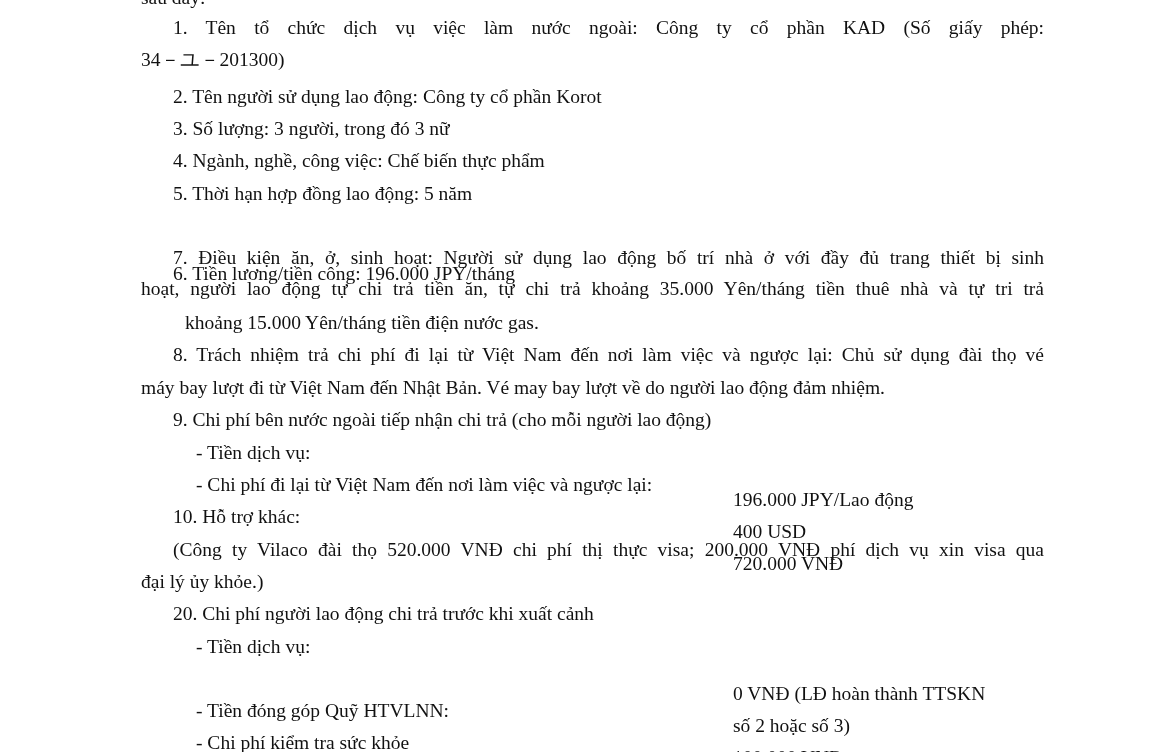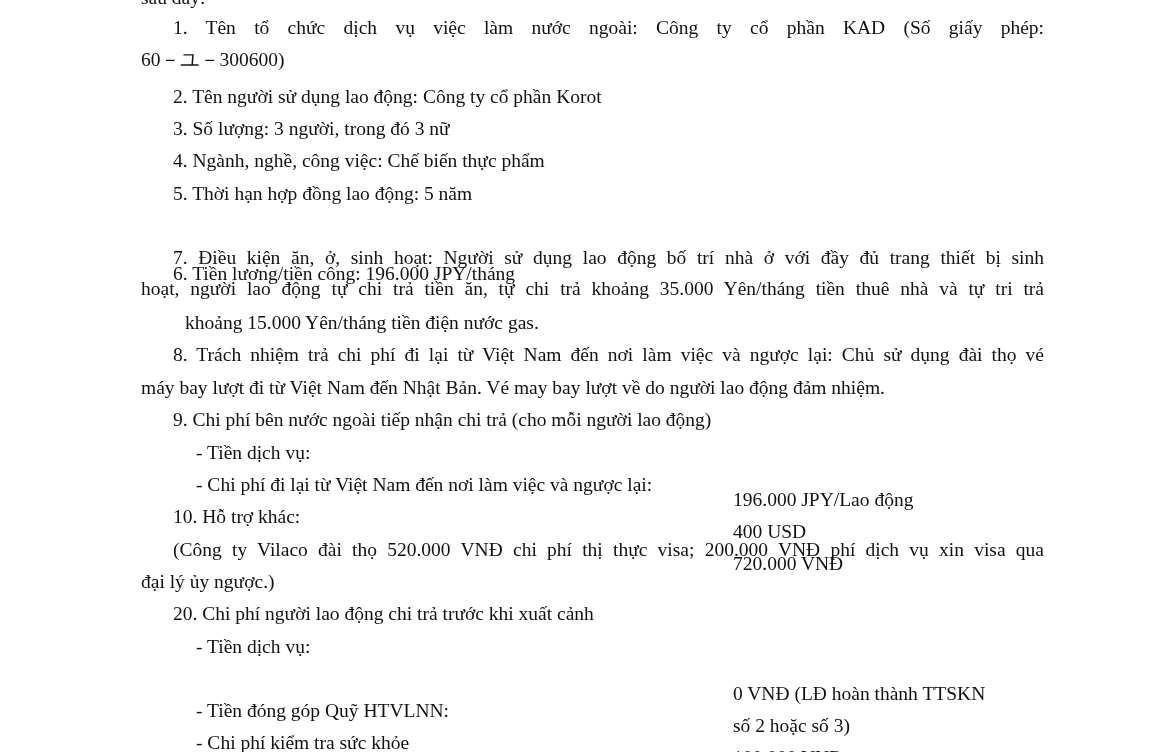--- a/index.html
+++ b/index.html
@@ -41,21 +41,21 @@
     .flush { left: 141px; }
   </style>
 </head>
 <body>
 
 <div class="page">
 
   <div class="line flush" style="top:-14px;">sau đây:</div>
 
   <div class="line justify" style="top:16px; text-indent:32px;"><span>1. Tên tổ chức dịch vụ việc làm nước ngoài: Công ty cổ phần KAD (Số giấy phép:</span></div>
-  <div class="line flush" style="top:48px;">60－ユ－300600)</div>
+  <div class="line flush" style="top:48px;">34－ユ－201300)</div>
 
   <div class="line indent1" style="top:85px;">2. Tên người sử dụng lao động: Công ty cổ phần Korot</div>
   <div class="line indent1" style="top:117px;">3. Số lượng: 3 người, trong đó 3 nữ</div>
   <div class="line indent1" style="top:149px;">4. Ngành, nghề, công việc: Chế biến thực phẩm</div>
   <div class="line indent1" style="top:182px;">5. Thời hạn hợp đồng lao động: 5 năm</div>
   <div class="line indent1" style="top:226px;margin-top:36px;">6. Tiền lương/tiền công: 196.000 JPY/tháng</div>
 
   <div class="line justify" style="top:246px; text-indent:32px;">7. Điều kiện ăn, ở, sinh hoạt: Người sử dụng lao động bố trí nhà ở với đầy đủ trang thiết bị sinh</div>
   <div class="line justify" style="top:277px;">hoạt, người lao động tự chi trả tiền ăn, tự chi trả khoảng 35.000 Yên/tháng tiền thuê nhà và tự tri trả</div>
   <div class="line flush" style="top:311px;margin-left:44px;">khoảng 15.000 Yên/tháng tiền điện nước gas.</div>
@@ -66,21 +66,21 @@
   <div class="line indent1" style="top:408px;">9. Chi phí bên nước ngoài tiếp nhận chi trả (cho mỗi người lao động)</div>
   <div class="line col-left" style="top:441px;">- Tiền dịch vụ:</div>
   <div class="line col-right" style="top:441px;">196.000 JPY/Lao động</div>
   <div class="line col-left" style="top:473px;">- Chi phí đi lại từ Việt Nam đến nơi làm việc và ngược lại:</div>
   <div class="line col-right" style="top:473px;">400 USD</div>
 
   <div class="line indent1" style="top:505px;">10. Hỗ trợ khác:</div>
   <div class="line col-right" style="top:505px;">720.000 VNĐ</div>
 
   <div class="line justify" style="top:538px; text-indent:32px;">(Công ty Vilaco đài thọ 520.000 VNĐ chi phí thị thực visa;  200.000 VNĐ phí dịch vụ xin visa qua</div>
-  <div class="line flush" style="top:570px;">đại lý ủy ngược.)</div>
+  <div class="line flush" style="top:570px;">đại lý ủy khỏe.)</div>
 
   <div class="line indent1" style="top:602px;">20. Chi phí người lao động chi trả trước khi xuất cảnh</div>
   <div class="line col-left" style="top:635px;">- Tiền dịch vụ:</div>
   <div class="line col-right" style="top:635px;">0 VNĐ (LĐ hoàn thành TTSKN</div>
   <div class="line col-right" style="top:667px;">số 2 hoặc số 3)</div>
   <div class="line col-left" style="top:699px;">- Tiền đóng góp Quỹ HTVLNN:</div>
   <div class="line col-right" style="top:699px;">100.000 VNĐ</div>
   <div class="line col-left" style="top:731px;">- Chi phí kiểm tra sức khỏe</div>
   <div class="line col-right" style="top:731px;">800.000 VNĐ</div>
 

